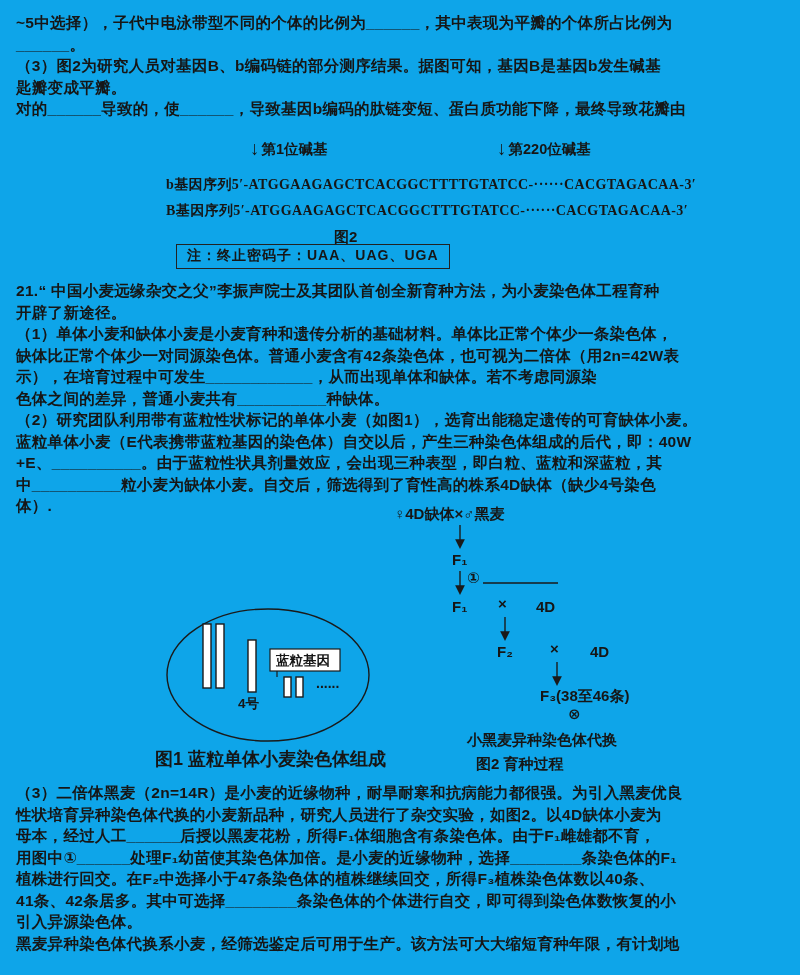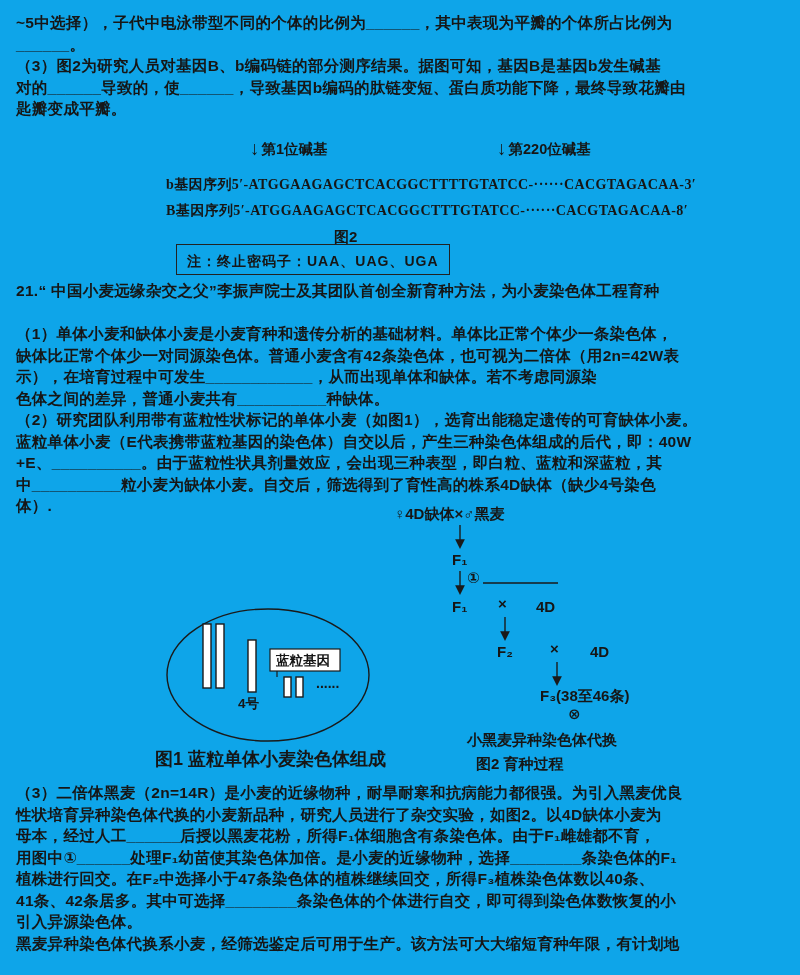--- a/index.html
+++ b/index.html
@@ -10,61 +10,62 @@
   .page{position:relative;width:800px;height:975px;overflow:hidden;background:#0ea5e9}
   .para{position:absolute;left:16px;width:774px;font-size:15.5px;line-height:21.5px;letter-spacing:.3px}
   .tline{white-space:pre}
   
   .dna-fig{position:absolute;top:140px;left:0;width:800px;height:138px}
   .dna-fig>div{position:absolute;white-space:nowrap}
   .marker{display:flex;align-items:flex-start;gap:2px;font-size:14.5px}
   .marker .arrow{font-size:19px;line-height:18px}
   .seq{font-family:Liberation Serif, serif;font-size:14px;letter-spacing:.4px;font-weight:700}
   .figcap{font-size:15px}
-  .notebox{border:1.5px solid #222;padding:8px 10px 3px;font-size:14px;letter-spacing:1px}
+  .notebox{border:1.5px solid #222;padding:2px 10px 3px;font-size:14px;letter-spacing:1px}
   
   .fig1{position:absolute;left:148px;top:600px}
   .figcap2{position:absolute;font-size:18px;white-space:nowrap}
   svg text{font-family:"Liberation Sans","DejaVu Sans",sans-serif;font-weight:600;fill:#161616}
   
   .fig2{position:absolute;left:370px;top:503px;width:290px;height:278px}
   .fig2 svg{position:absolute;left:0;top:0}
   .fig2 span{position:absolute;font-size:15px;white-space:nowrap}
   .selfing{font-size:17px}
 </style>
 </head>
 <body>
 
 <div class="page">
 
   <div class="para" style="top:12px">
       <div class="tline">~5中选择），子代中电泳带型不同的个体的比例为______，其中表现为平瓣的个体所占比例为</div>
       <div class="tline">______。</div>
       <div class="tline">（3）图2为研究人员对基因B、b编码链的部分测序结果。据图可知，基因B是基因b发生碱基</div>
+      <div class="tline">匙瓣变成平瓣。</div>
       <div class="tline">对的______导致的，使______，导致基因b编码的肽链变短、蛋白质功能下降，最终导致花瓣由</div>
-      <div class="tline">匙瓣变成平瓣。</div>
     </div>
 
   <div class="dna-fig">
     <div class="marker" style="left:250px;top:0">
       <span class="arrow">↓</span>
       <span>第1位碱基</span>
     </div>
     <div class="marker" style="left:497px;top:0">
       <span class="arrow">↓</span>
       <span>第220位碱基</span>
     </div>
     <div class="seq" style="left:166px;top:36px">b基因序列5′-ATGGAAGAGCTCACGGCTTTTGTATCC-······CACGTAGACAA-3′</div>
-    <div class="seq" style="left:166px;top:62px">B基因序列5′-ATGGAAGAGCTCACGGCTTTGTATCC-······CACGTAGACAA-8′</div>
+    <div class="seq" style="left:166px;top:62px">B基因序列5′-ATGGAAGAGCTCACGGCTTTGTATCC-······CACGTAGACAA-3′</div>
     <div class="figcap" style="left:334px;top:88px">图2</div>
     <div class="notebox" style="left:176px;top:104px">注：终止密码子：UAA、UAG、UGA</div>
   </div>
 
   <div class="para" style="top:280px">
       <div class="tline">21.“ 中国小麦远缘杂交之父”李振声院士及其团队首创全新育种方法，为小麦染色体工程育种</div>
+      <div class="tline">开辟了新途径。</div>
     </div>
   <div class="para" style="top:323px">
       <div class="tline">（1）单体小麦和缺体小麦是小麦育种和遗传分析的基础材料。单体比正常个体少一条染色体，</div>
       <div class="tline">缺体比正常个体少一对同源染色体。普通小麦含有42条染色体，也可视为二倍体（用2n=42W表</div>
       <div class="tline">示），在培育过程中可发生____________，从而出现单体和缺体。若不考虑同源染</div>
       <div class="tline">色体之间的差异，普通小麦共有__________种缺体。</div>
     </div>
   <div class="para" style="top:409px">
       <div class="tline">（2）研究团队利用带有蓝粒性状标记的单体小麦（如图1），选育出能稳定遗传的可育缺体小麦。</div>
       <div class="tline">蓝粒单体小麦（E代表携带蓝粒基因的染色体）自交以后，产生三种染色体组成的后代，即：40W</div>

